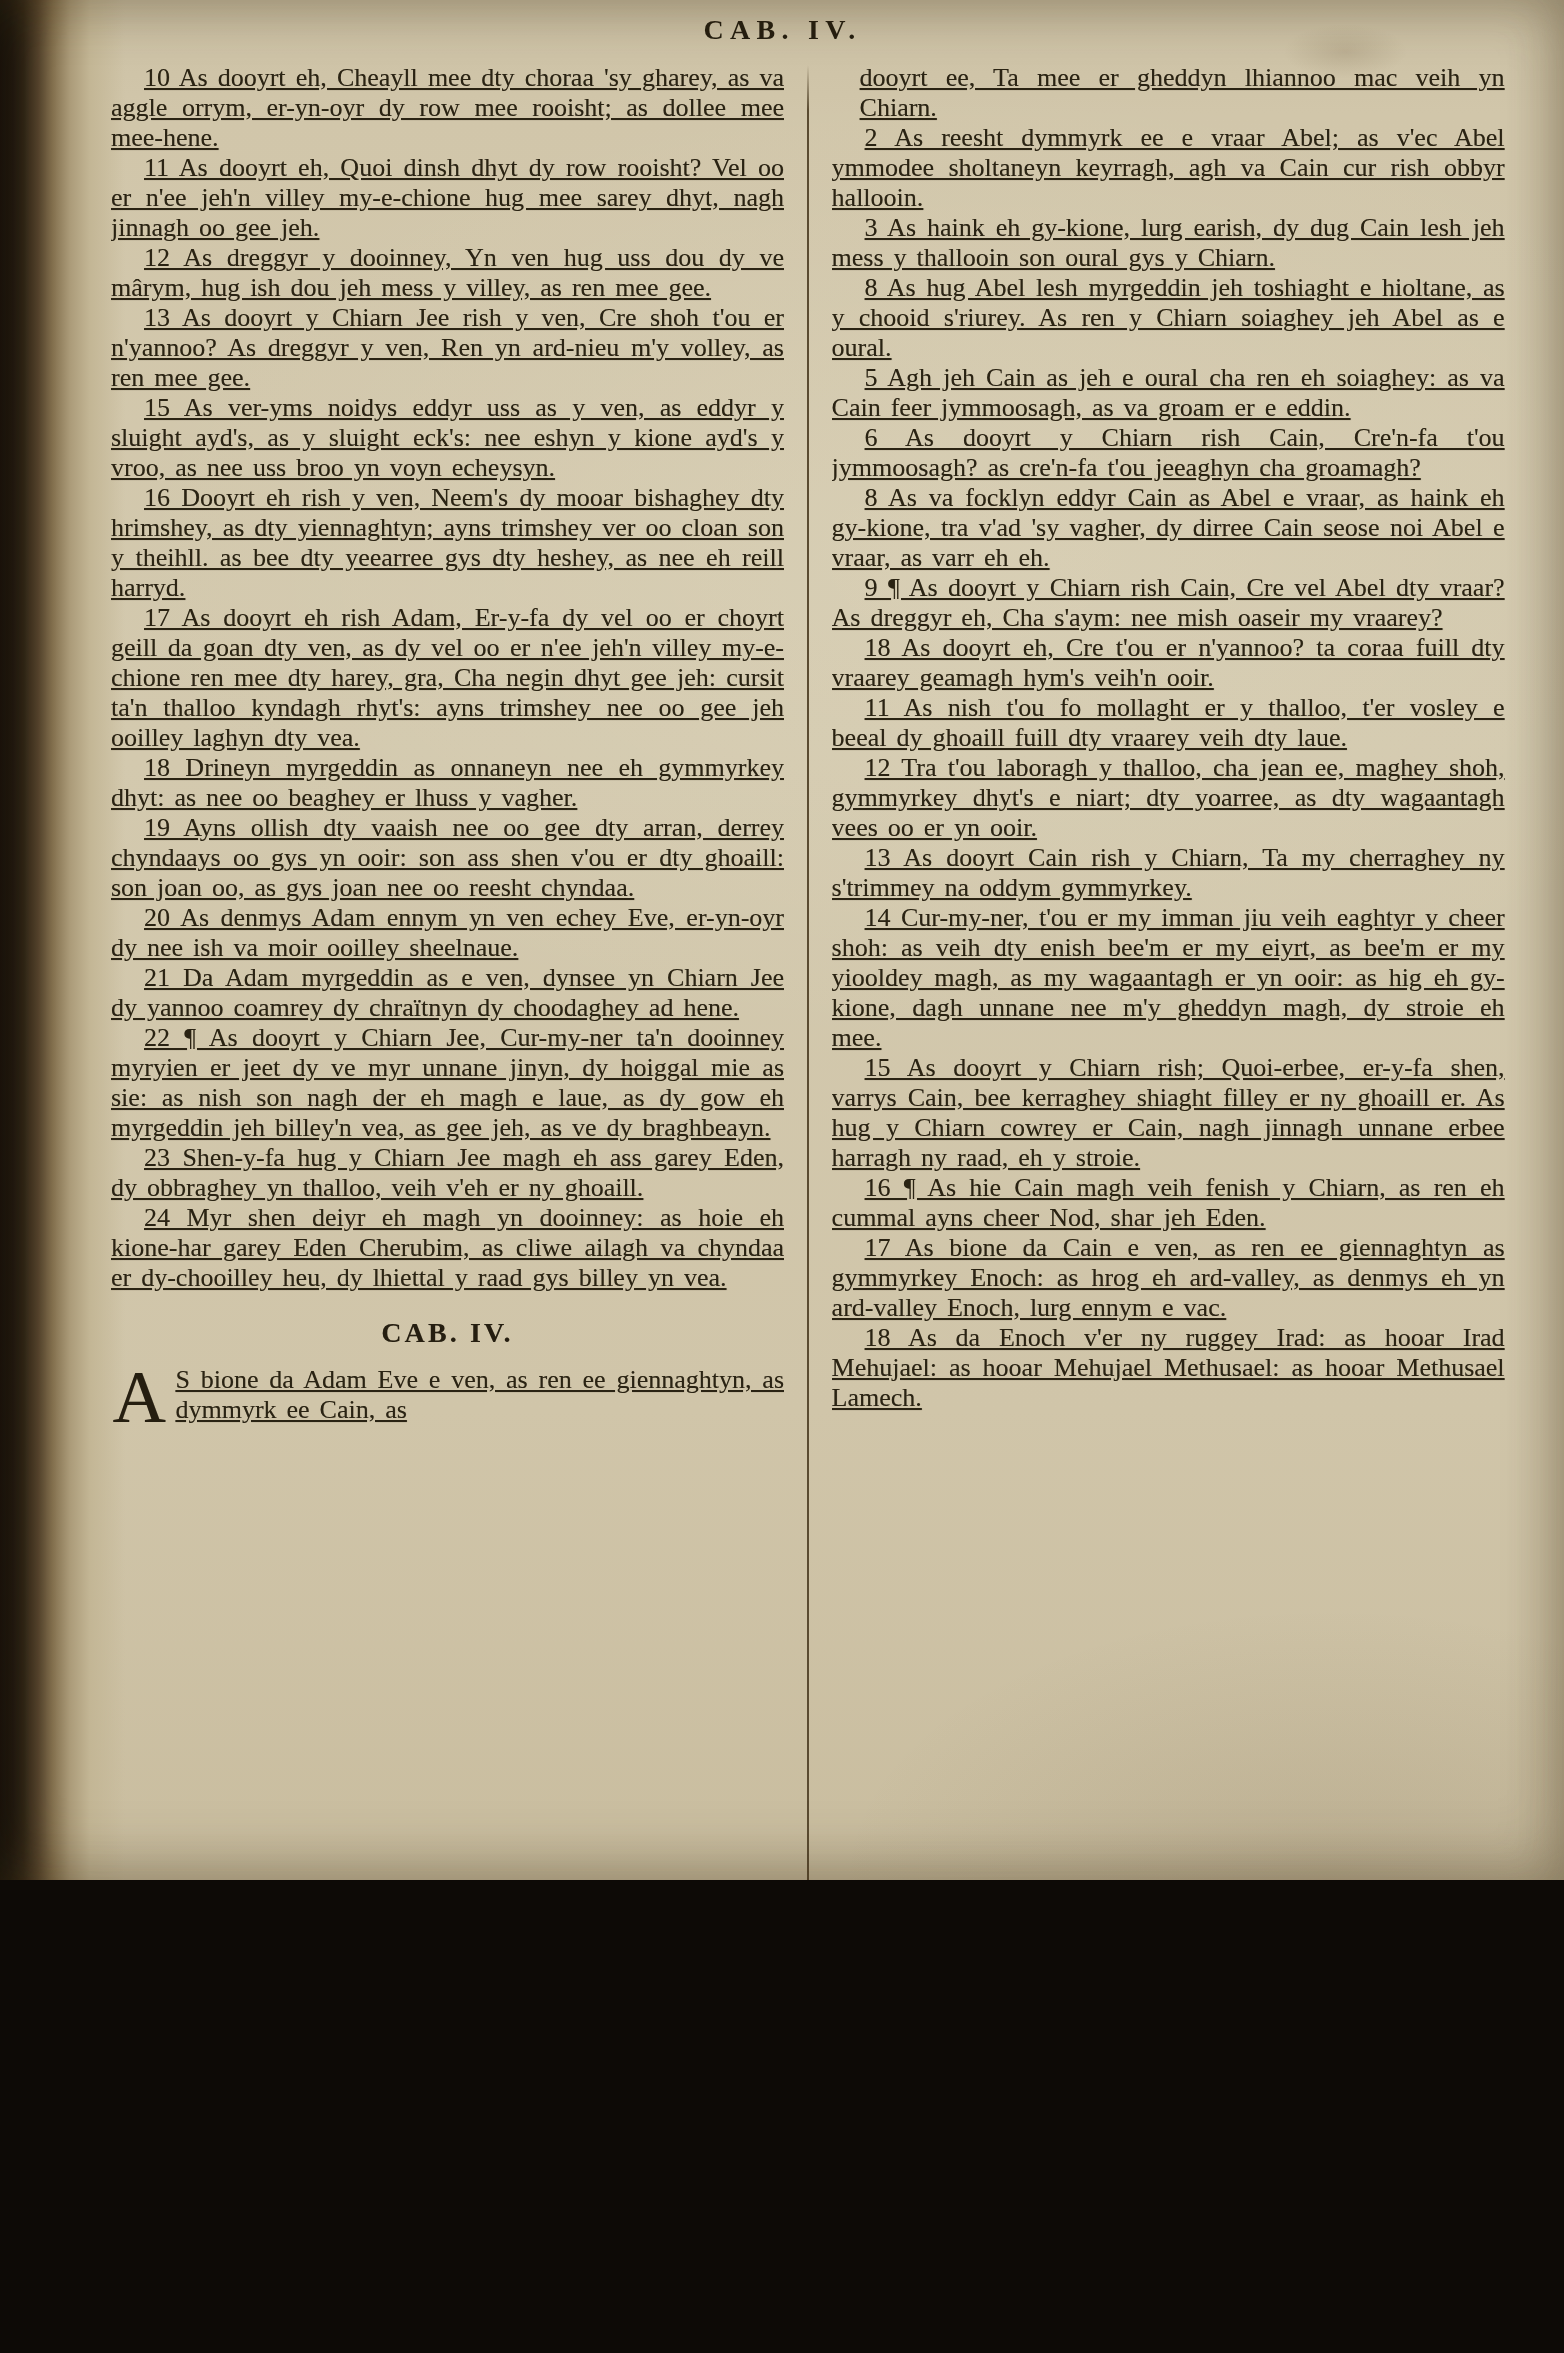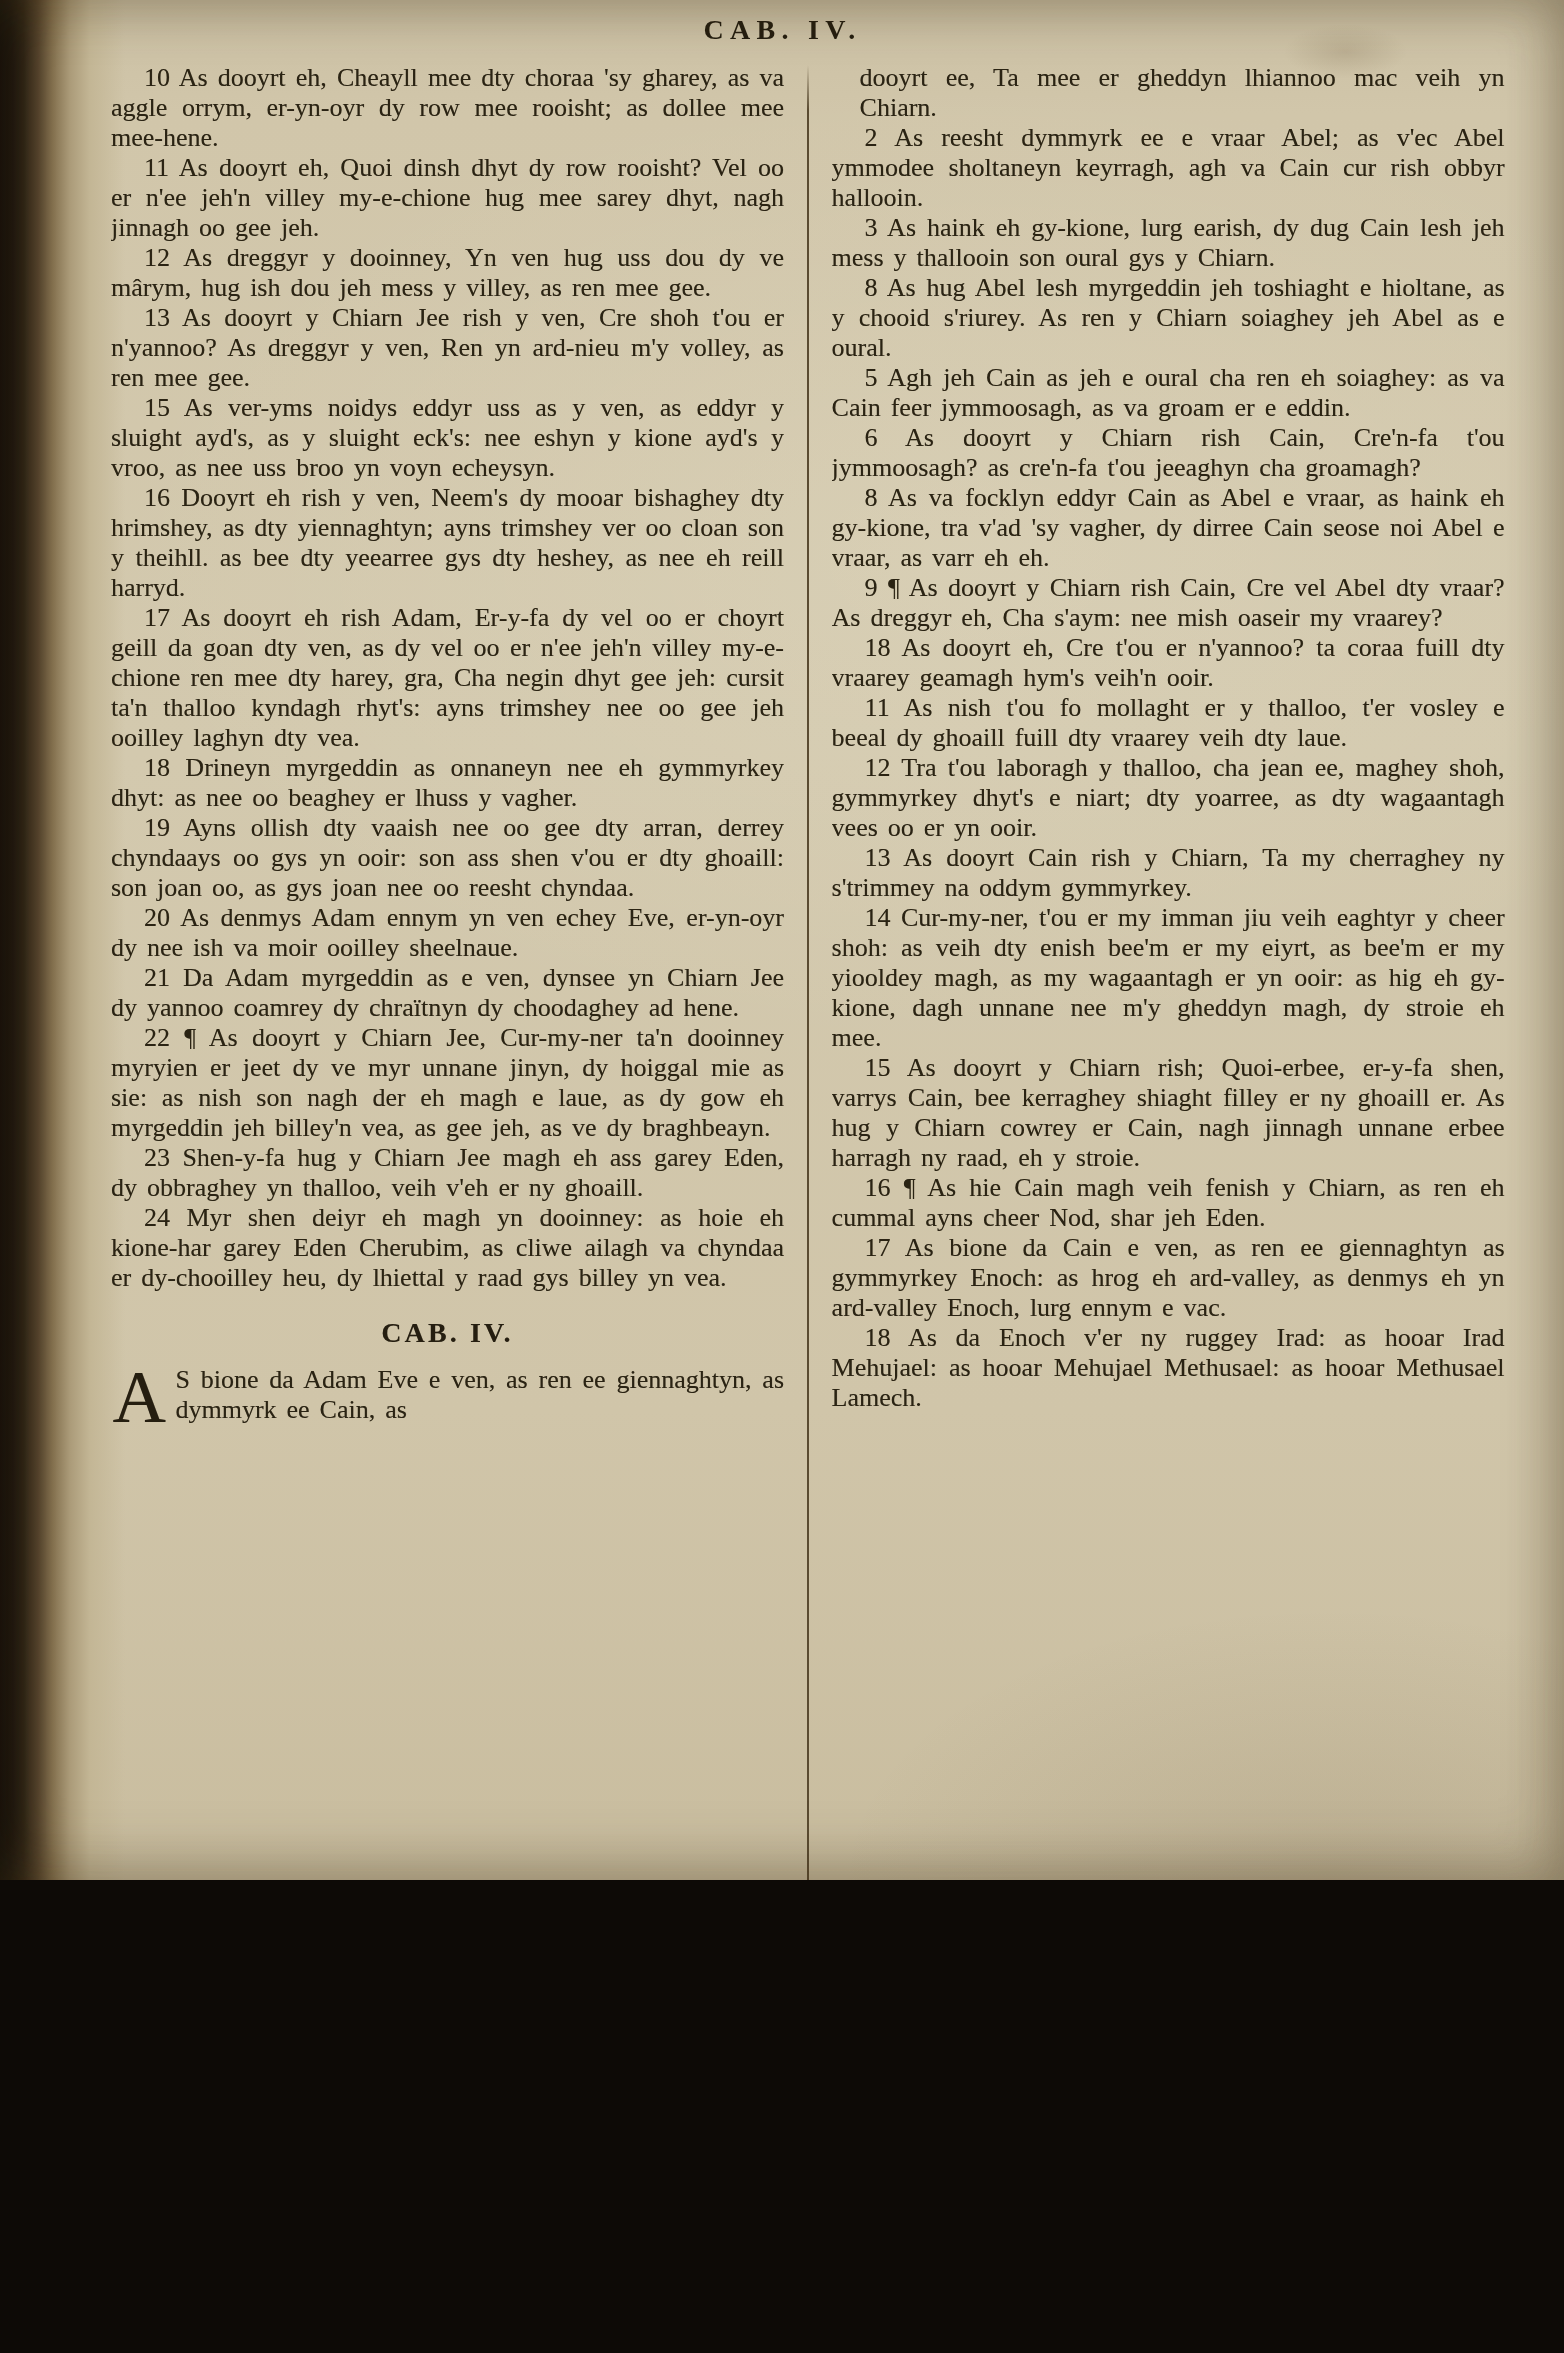--- a/index.html
+++ b/index.html
@@ -59,20 +59,21 @@
   }
   .divider {
     width: 1.6px; height: 2254px; margin: 1.6px 23px 0 23px;
     background: linear-gradient(180deg,
       rgba(90,75,49,0) 0%, #5a4b31 2%, #5a4b31 97%, rgba(90,75,49,0) 100%);
   }
   .verse {
     margin: 0;
     text-indent: 33px;
     word-spacing: 3.5px;
+    text-decoration: underline;
   }
   .col-right .vlist p:first-child { text-indent: 0; margin-left: 28px; }
   .chapter-heading {
     margin: 25px 0 17px;
     text-align: center;
     font-size: 28px; font-weight: bold; letter-spacing: 3.1px;
     text-indent: 0;
     color: #251e10;
   }
   .opening { text-indent: 0; word-spacing: 3.5px; margin: 0; }

